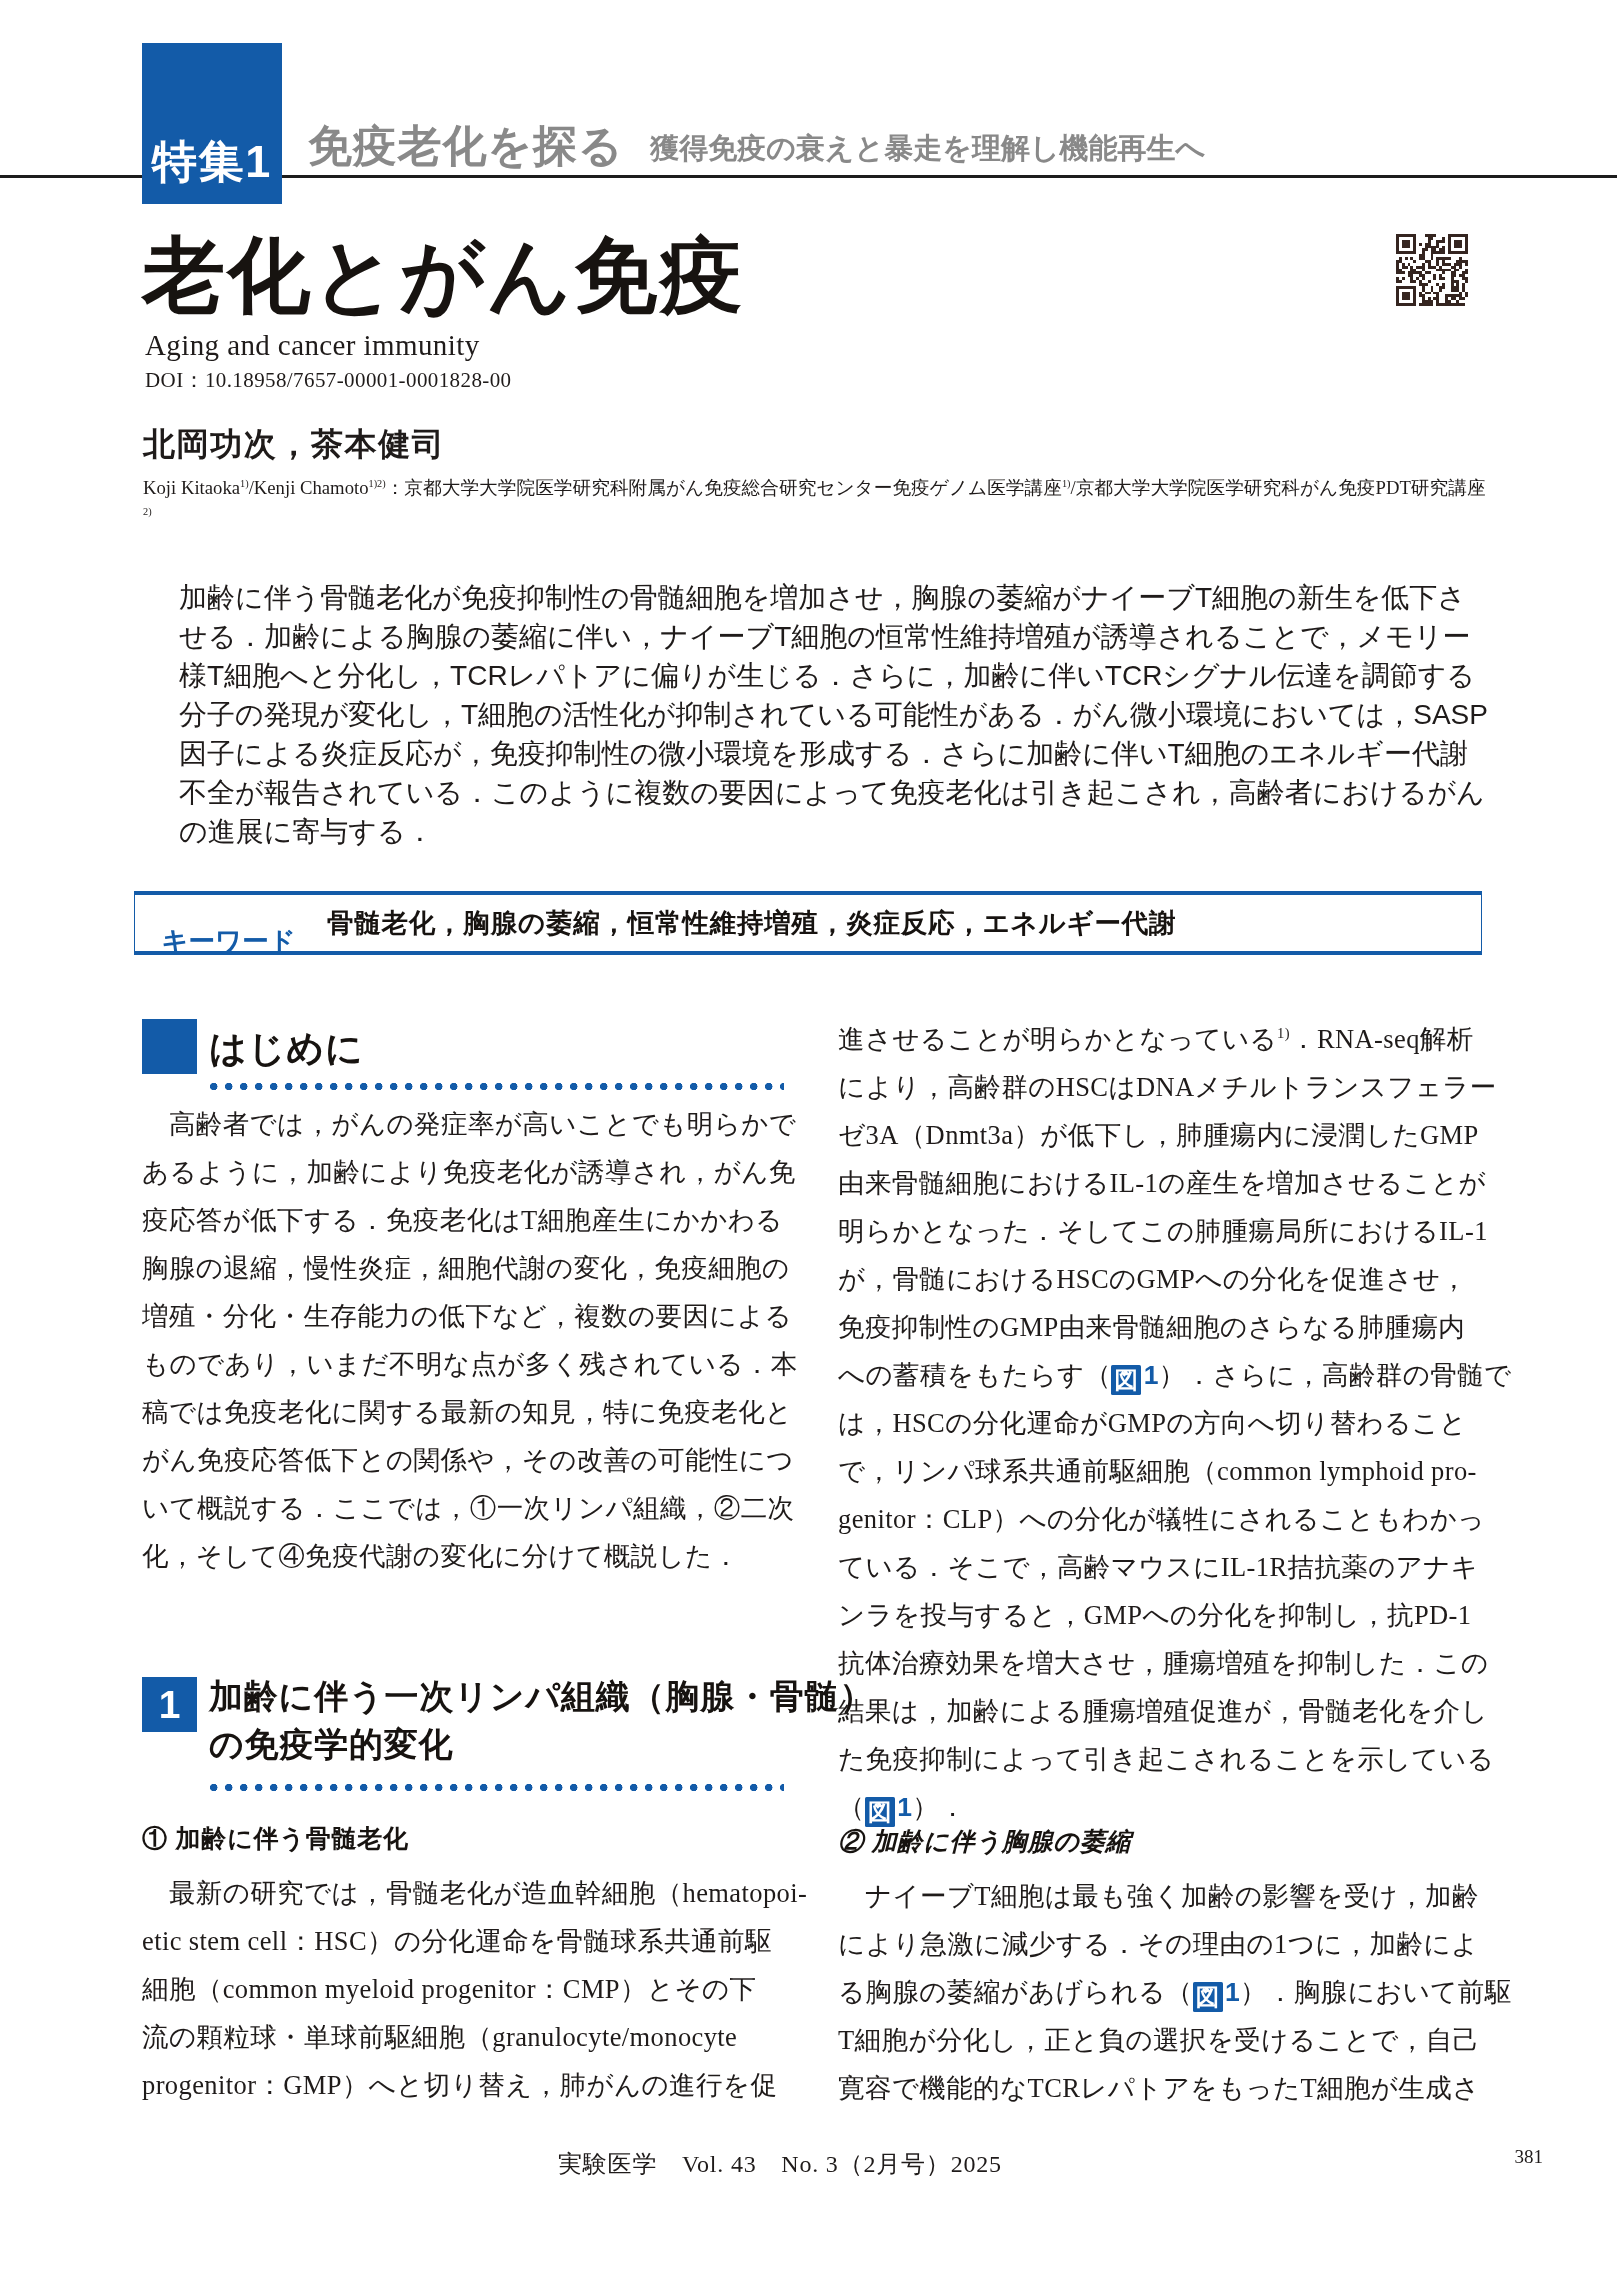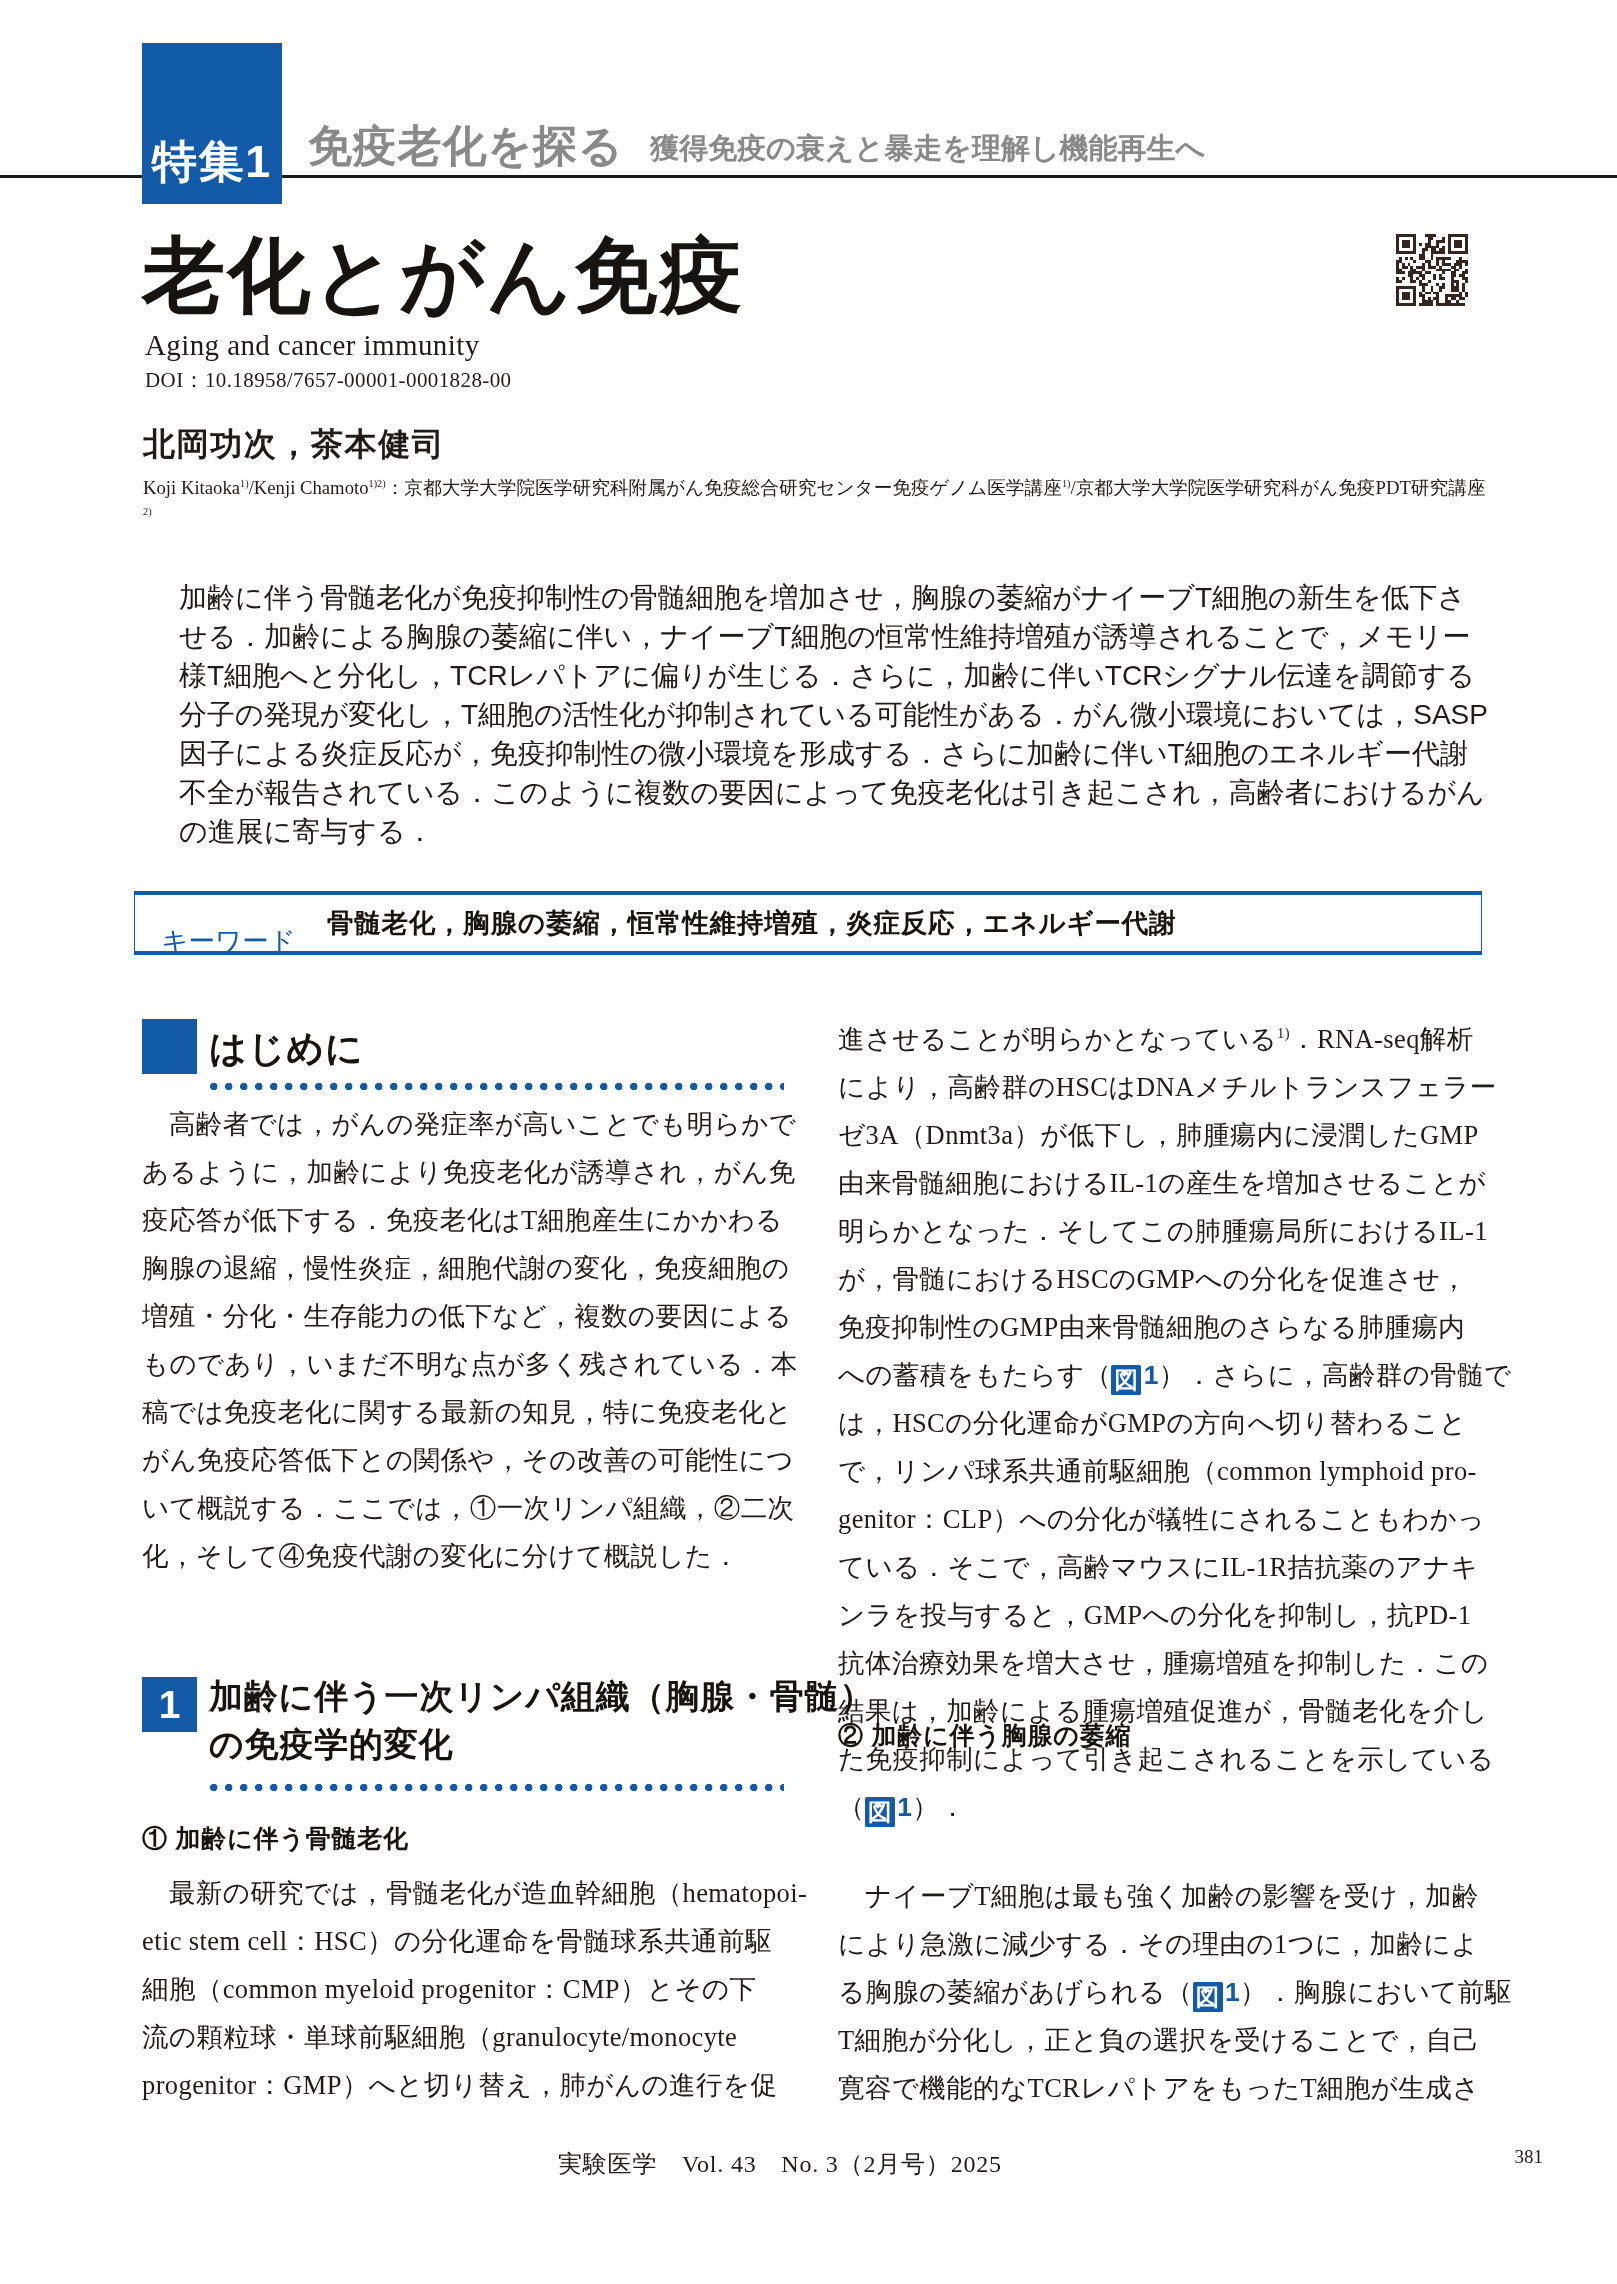--- a/index.html
+++ b/index.html
@@ -72,21 +72,21 @@
   
   .kwbox{
     left:134px;top:891px;width:1348px;height:64px;
     border:1.6px solid var(--blue);border-top-width:4.7px;border-bottom-width:4.7px;
     box-sizing:border-box;
     display:flex;align-items:center;padding-left:26.5px;gap:31px;
     background:#fff;
   }
   .kw-label{
     color:var(--blue);font-family:"Liberation Sans",sans-serif;
-    font-weight:normal;font-size:26.5px;white-space:nowrap;margin-top:36px;
+    font-weight:bold;font-size:26.5px;white-space:nowrap;margin-top:36px;
   }
   .kw-text{
     color:#171310;font-family:"Liberation Sans",sans-serif;
     font-weight:bold;font-size:26.5px;white-space:nowrap;letter-spacing:0.8px;
   }
   
   .blue-square{width:55px;height:55px;background:var(--blue);
     display:flex;align-items:center;justify-content:center;}
   .blue-square .num{
     color:#fff;font-family:"Liberation Sans",sans-serif;
@@ -439,21 +439,21 @@
       <div class="tline">は，HSCの分化運命がGMPの方向へ切り替わること</div>
       <div class="tline">で，リンパ球系共通前駆細胞（common lymphoid pro-</div>
       <div class="tline">genitor：CLP）への分化が犠牲にされることもわかっ</div>
       <div class="tline">ている．そこで，高齢マウスにIL-1R拮抗薬のアナキ</div>
       <div class="tline">ンラを投与すると，GMPへの分化を抑制し，抗PD-1</div>
       <div class="tline">抗体治療効果を増大させ，腫瘍増殖を抑制した．この</div>
       <div class="tline">結果は，加齢による腫瘍増殖促進が，骨髄老化を介し</div>
       <div class="tline">た免疫抑制によって引き起こされることを示している</div>
       <div class="tline">（<span class="figref"><span class="figbox">図</span><span class="fignum">1</span></span>）．</div>
     </div>
-  <div class="abs subhead" style="left:838px;top:1719px;">② 加齢に伴う胸腺の萎縮</div>
+  <div class="abs subhead" style="left:838px;top:1825px;font-style:italic;">② 加齢に伴う胸腺の萎縮</div>
   <div class="abs bodycol" style="left:838px;top:1872px;width:647px;">
       <div class="tline">　ナイーブT細胞は最も強く加齢の影響を受け，加齢</div>
       <div class="tline">により急激に減少する．その理由の1つに，加齢によ</div>
       <div class="tline">る胸腺の萎縮があげられる（<span class="figref"><span class="figbox">図</span><span class="fignum">1</span></span>）．胸腺において前駆</div>
       <div class="tline">T細胞が分化し，正と負の選択を受けることで，自己</div>
       <div class="tline">寛容で機能的なTCRレパトアをもったT細胞が生成さ</div>
     </div>
 
   <div class="abs footer-journal">実験医学　Vol. 43　No. 3（2月号）2025</div>
   <div class="abs footer-page">381</div>

